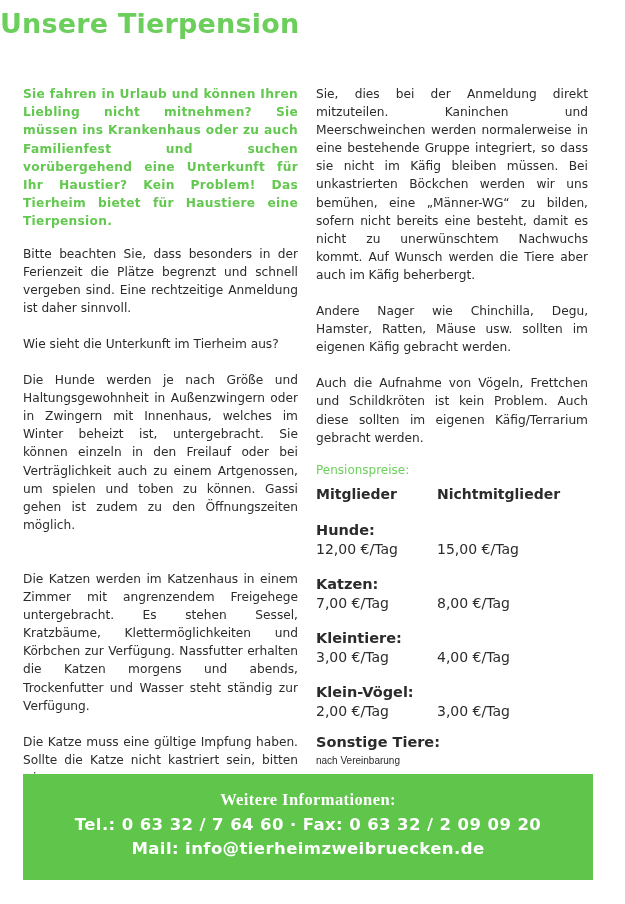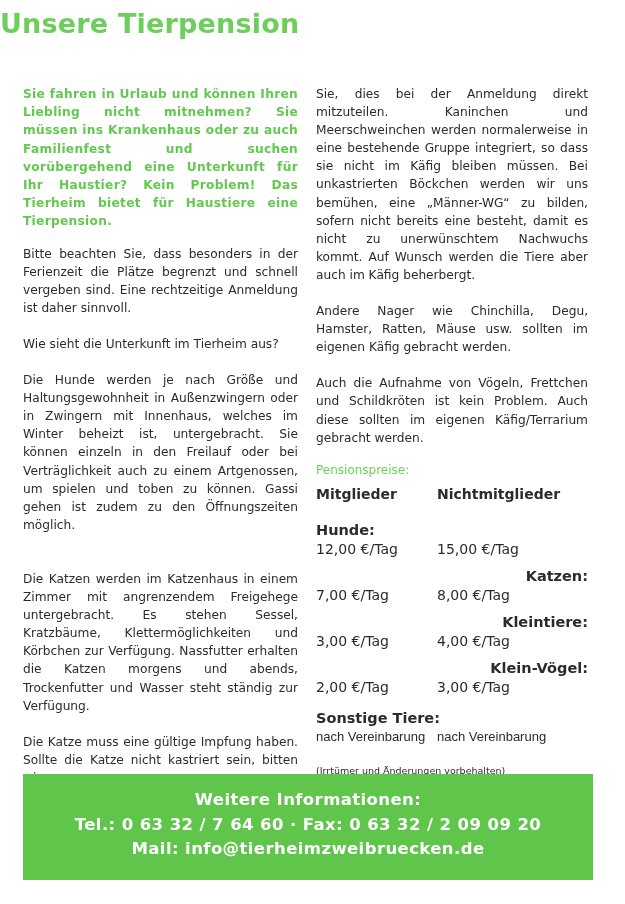--- a/index.html
+++ b/index.html
@@ -11,29 +11,29 @@
   .col-left { left:23px; top:85px; width:275px; }
   .col-right { left:316px; top:85px; width:272px; }
   .p { margin:0; text-align:justify; }
   .intro { color:#62c84f; font-weight:bold; font-size:12.2px; line-height:18.2px; letter-spacing:0.3px; }
   .gap { height:18px; }
   .gap-sm { height:14px; }
   .price-head { color:#6ccf5c; font-size:12px; margin-top:14px; }
   .price-cols { display:flex; font-size:14px; font-weight:bold; margin-top:6px; color:#2b2b2b; }
   .price-cols span:first-child { width:121px; }
   .cat { font-weight:bold; font-size:14.5px; margin-top:18px; line-height:18px; }
-  .cat.tight { margin-top:8px;text-align:right; }
+  .cat.tight { margin-top:16px; }
   .row { display:flex; font-size:14px; line-height:20px; }
   .row span:first-child { width:121px; }
-  .row.small { font-size:13px; font-family:"Liberation Sans Narrow","Liberation Sans", sans-serif; }
+  .row.small { font-size:10px; font-family:"Liberation Sans Narrow","Liberation Sans", sans-serif;flex-direction:column; }
   .note { font-size:9.5px; margin-top:15px; }
   .info-box { position:absolute; left:23px; top:774px; width:570px; height:106px;
               background:#5fc54b; color:#ffffff; text-align:center; font-weight:bold; }
   .info-box div { font-size:16.5px; line-height:24.5px; letter-spacing:0.4px; }
-  .info-box .l1 { margin-top:14px; }
+  .info-box .l1 { margin-top:14px;font-family:Liberation Serif, serif; }
 </style>
 </head>
 <body>
 
 <h1 class="title" style="margin:0;">Unsere Tierpension</h1>
 
 <div class="col col-left">
   <p class="p intro">Sie fahren in Urlaub und können Ihren Liebling nicht mitnehmen? Sie müssen ins Krankenhaus oder zu auch Familienfest und suchen vorübergehend eine Unterkunft für Ihr Haustier? Kein Problem! Das Tierheim bietet für Haustiere eine Tierpension.</p>
   <div class="gap-sm"></div>
   <p class="p">Bitte beachten Sie, dass besonders in der Ferienzeit die Plätze begrenzt und schnell vergeben sind. Eine rechtzeitige Anmeldung ist daher sinnvoll.</p>

